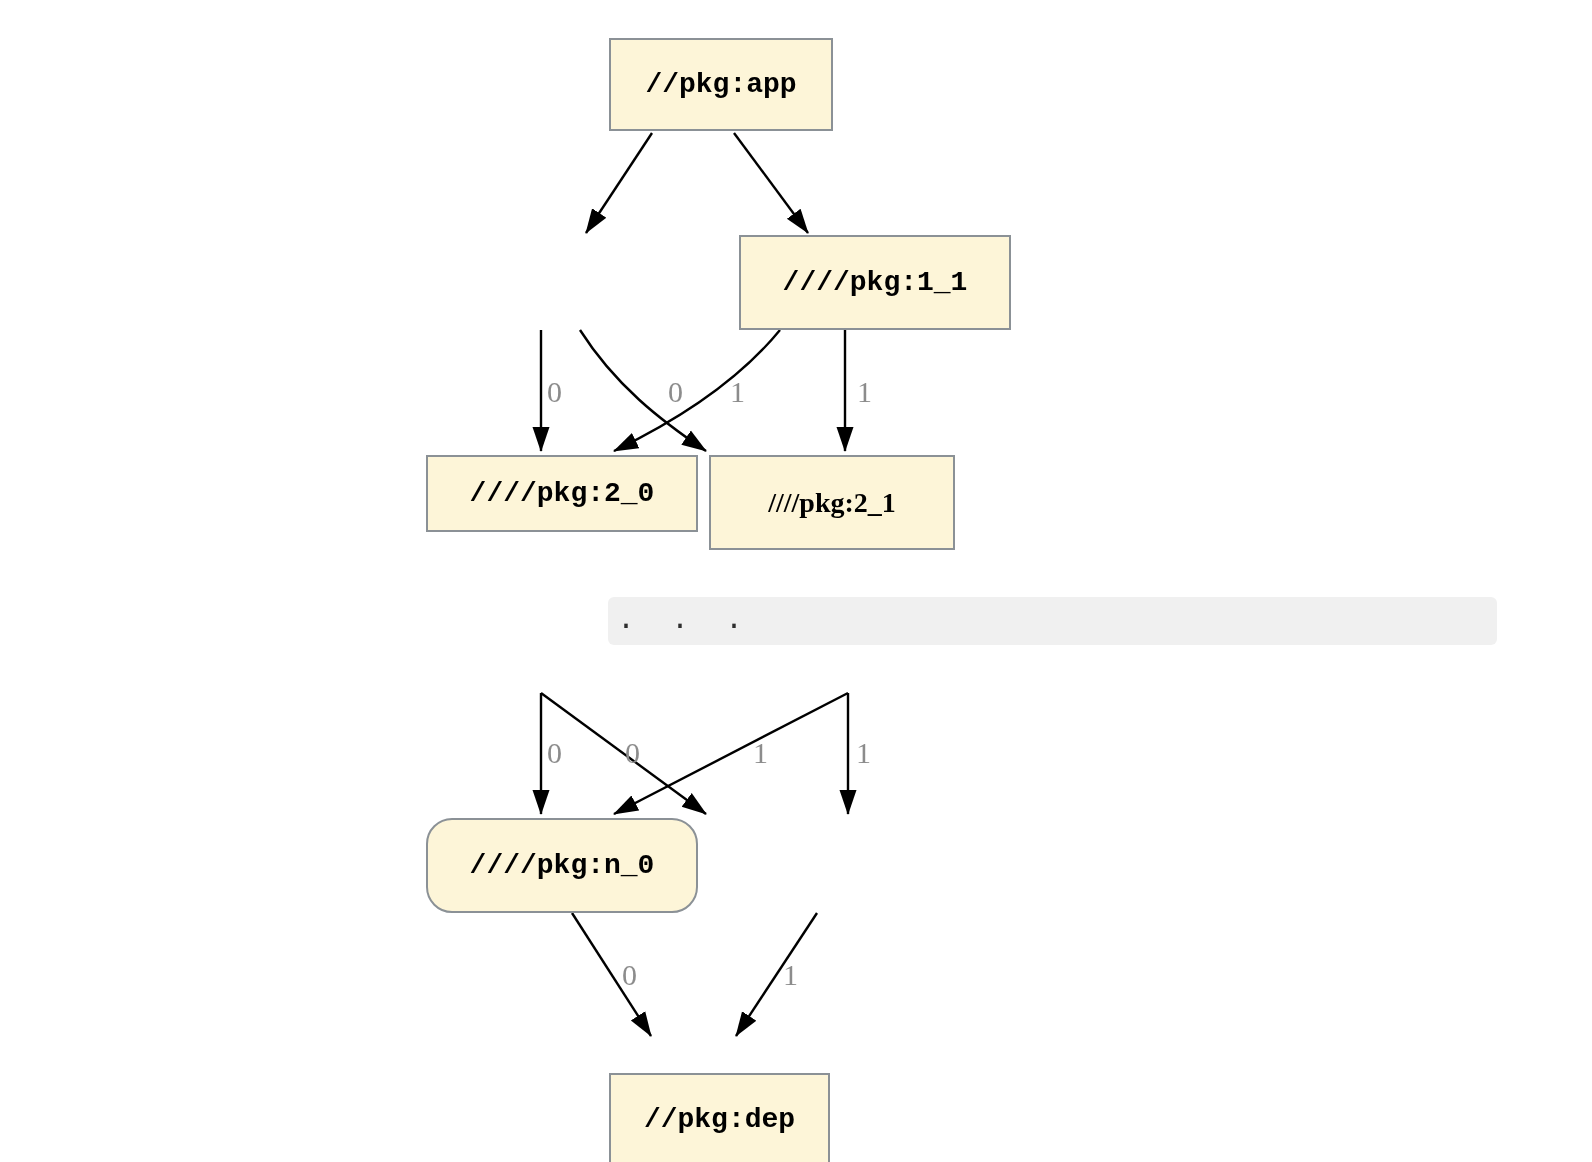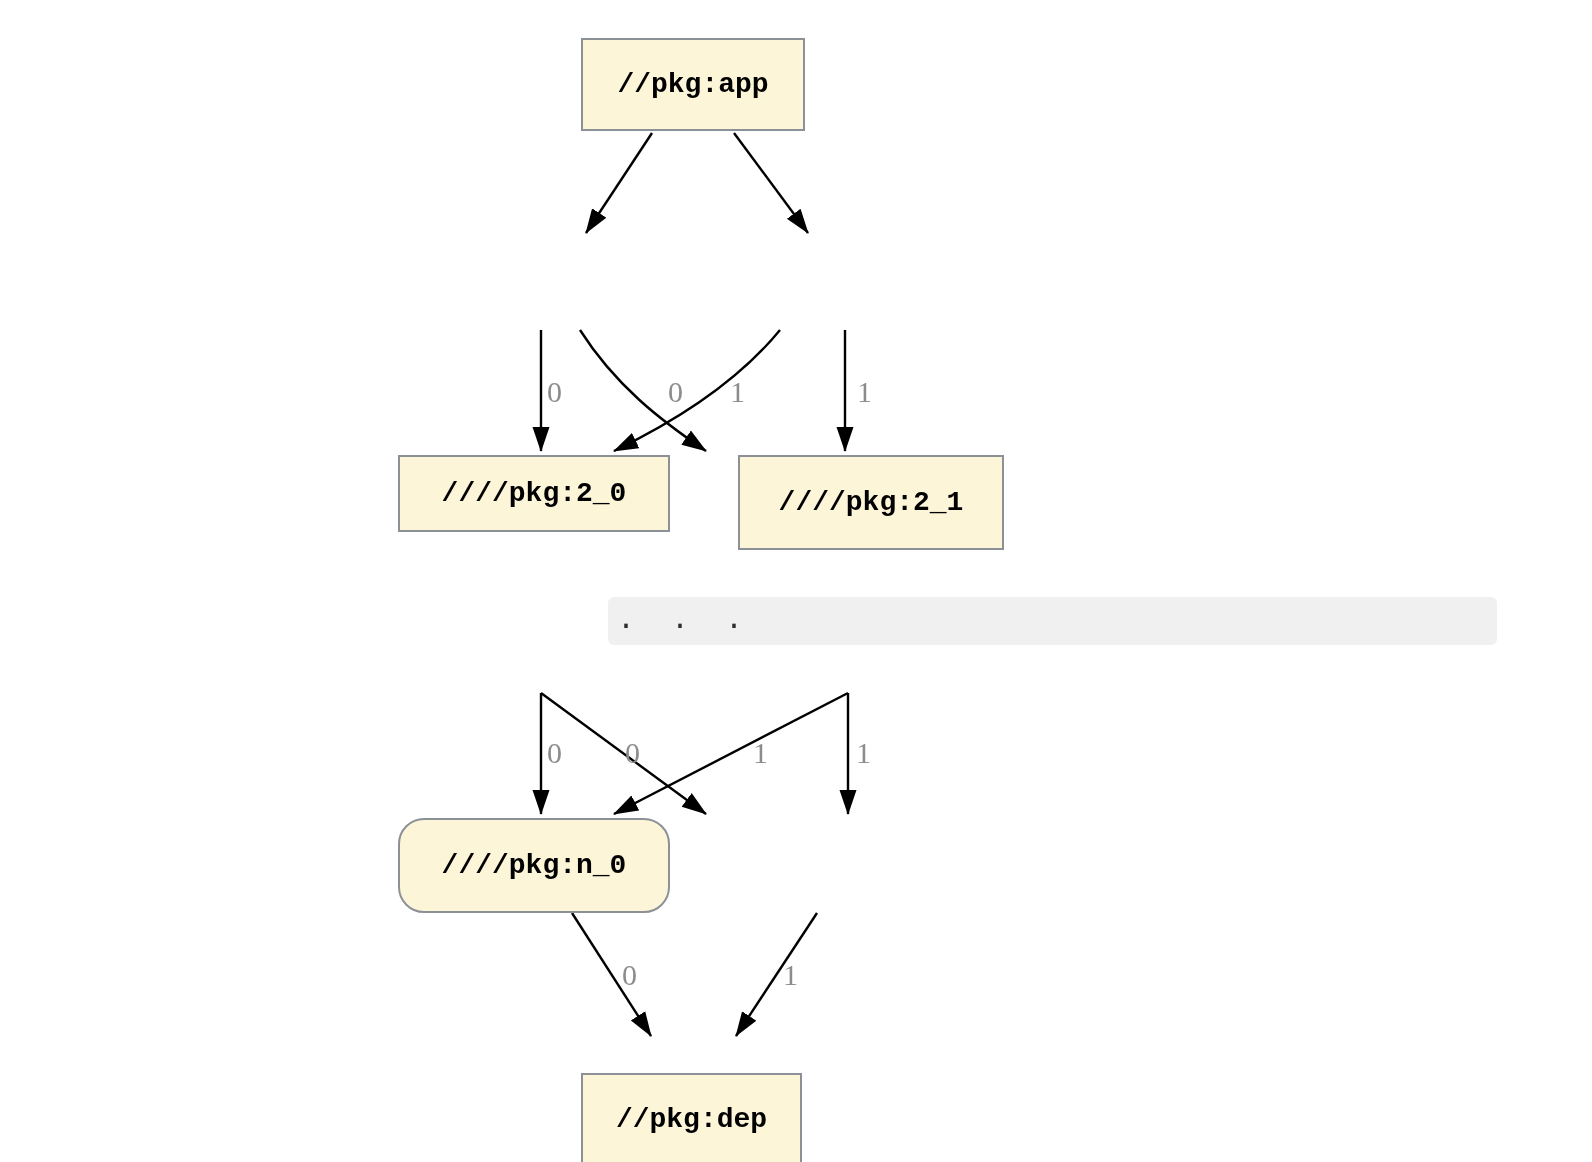--- a/index.html
+++ b/index.html
@@ -26,20 +26,21 @@
     display: flex;
     align-items: center;
     justify-content: center;
     background: var(--node-fill, #fdf5d8);
     border: 2.5px solid var(--node-border, #8b9196);
     font-family: "Liberation Mono", "DejaVu Sans Mono", monospace;
     font-weight: bold;
     font-size: 28px;
     color: #000000;
     white-space: pre;
+    margin-left: 28px;
   }
   .ellipsis-band {
     position: absolute;
     z-index: 2;
     left: 608px; top: 597px;
     width: 889px; height: 48px;
     box-sizing: border-box;
     background: var(--ellipsis-band, #f0f0f0);
     border-radius: 6px;
     padding-left: 9px;
@@ -84,23 +85,24 @@
     <text class="edge-label" x="856" y="763">1</text>
 
     <path class="edge" d="M572,913 L651,1036" marker-end="url(#arrow)"></path>
     <path class="edge" d="M817,913 L736,1036" marker-end="url(#arrow)"></path>
     <text class="edge-label" x="622" y="985">0</text>
     <text class="edge-label" x="783" y="985">1</text>
   </svg>
 
   <div class="node" style="left:581px; top:38px;  width:224px; height:93px;">//pkg:app</div>
 
+  <div class="node" style="left:711px; top:235px; width:272px; height:95px;">////pkg:1_1</div>
 
   <div class="node" style="left:398px; top:455px; width:272px; height:77px;">////pkg:2_0</div>
-  <div class="node" style="left:738px; top:455px; width:266px; height:95px;">////pkg:2_1</div>
+  <div class="node" style="left:681px; top:455px; width:246px; height:95px;font-family:Liberation Serif, serif;">////pkg:2_1</div>
 
   <div class="ellipsis-band">.  .  .</div>
 
   <div class="node" style="left:398px; top:818px; width:272px; height:95px;border-radius:26px;">////pkg:n_0</div>
 
   <div class="node" style="left:581px; top:1073px; width:221px; height:93px;">//pkg:dep</div>
 
 </div>
 
 </body></html>

